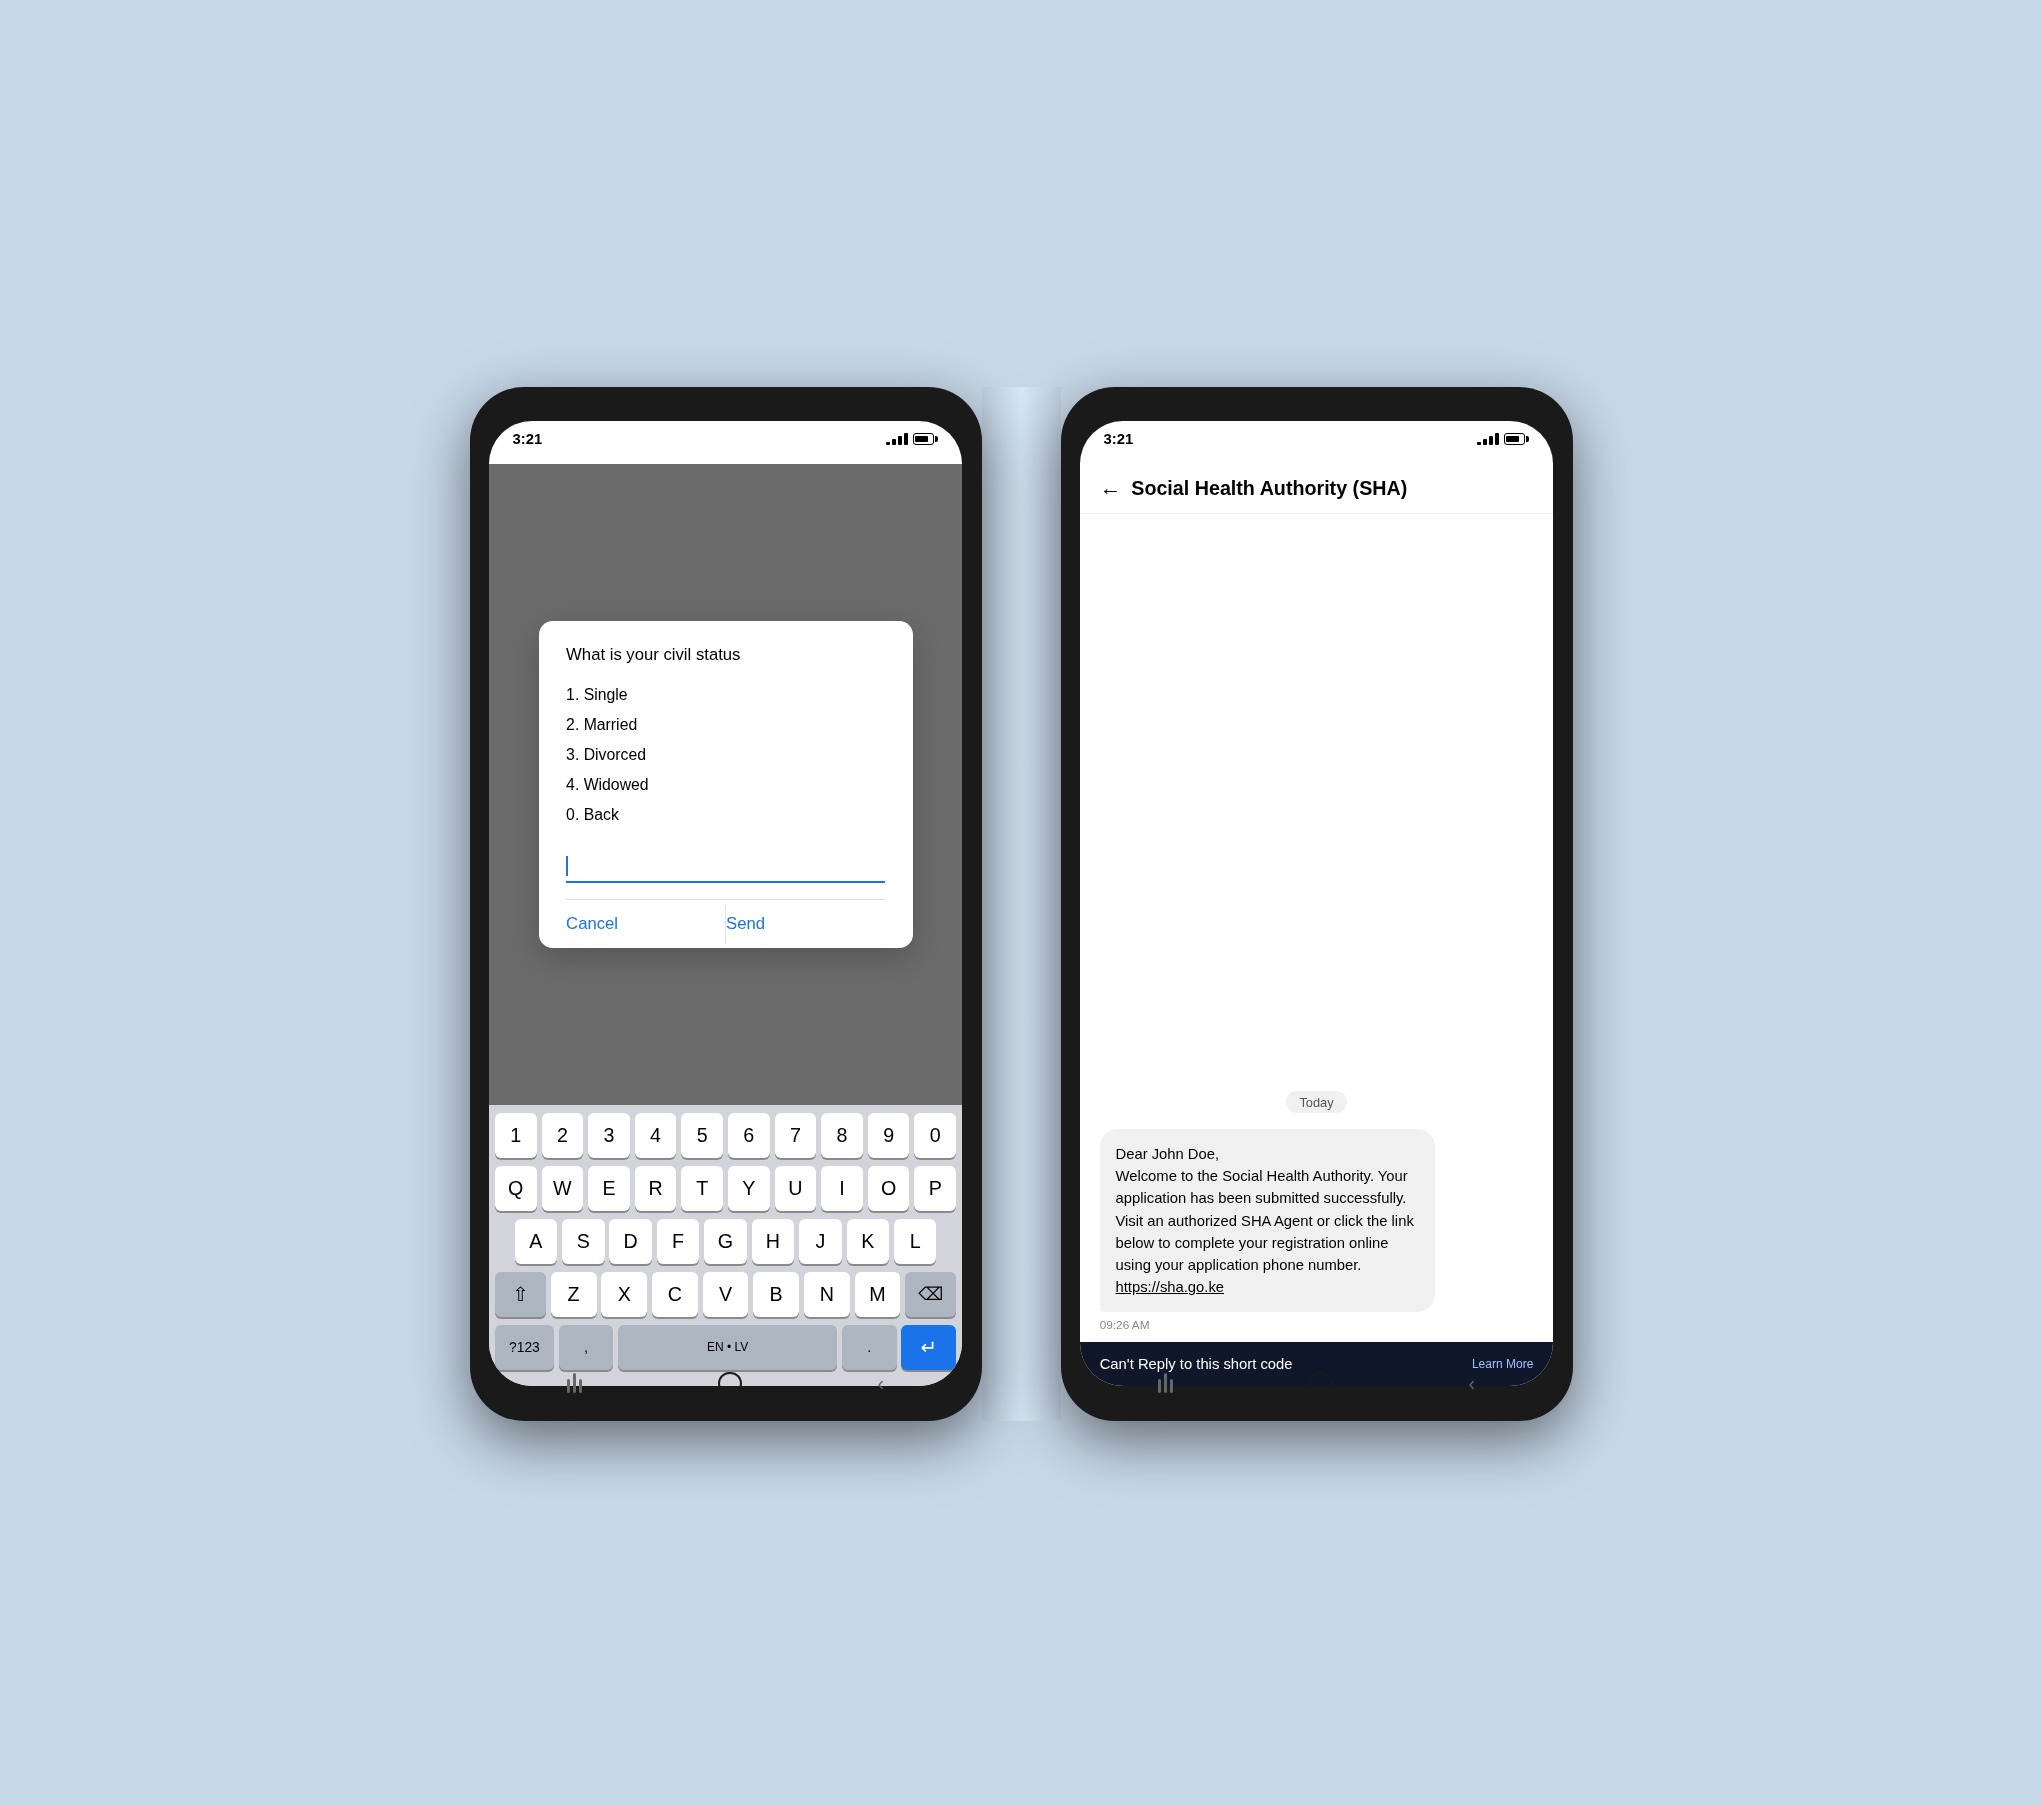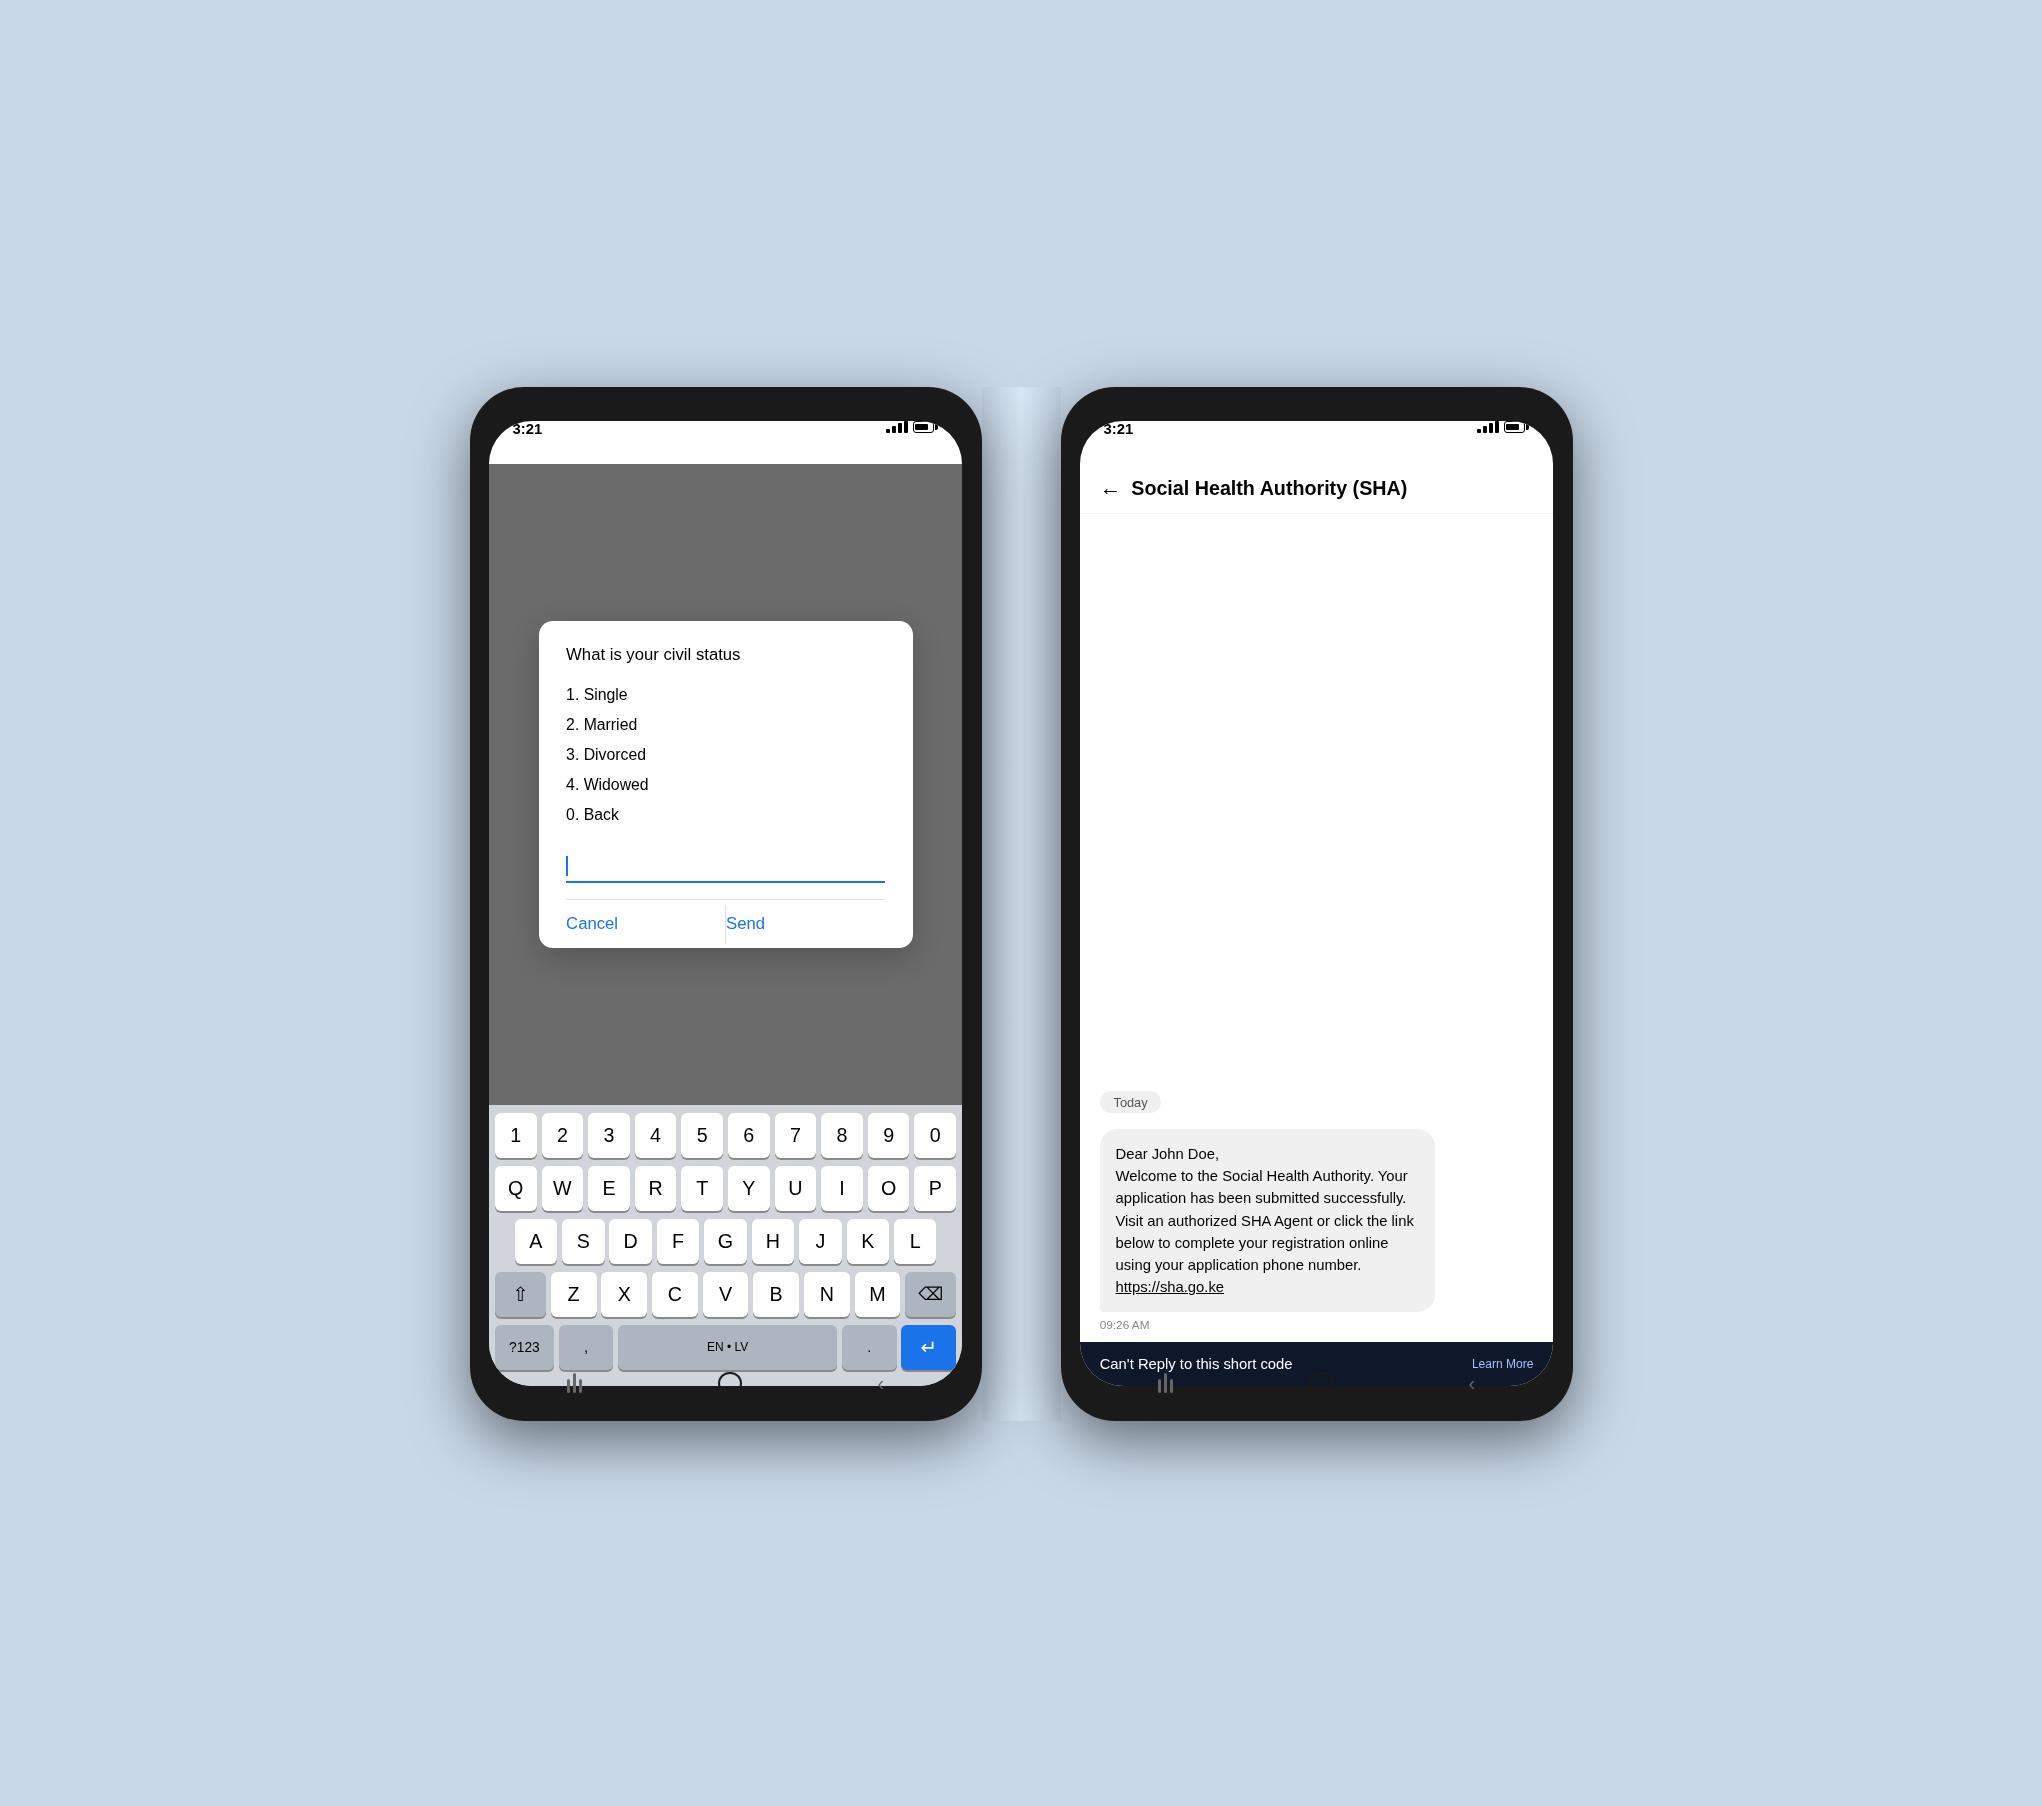--- a/index.html
+++ b/index.html
@@ -50,21 +50,21 @@
       height: 27.6px;
       background: #1a1a1a;
       border-radius: 0 0 17.7px 17.7px;
       z-index: 10;
     }
 
     
     .status-bar {
       height: 43px;
       display: flex;
-      align-items: flex-start;
+      align-items: center;
       justify-content: space-between;
       padding: 0 23.6px 5.9px;
       font-size: 13.8px;
       font-weight: 600;
       flex-shrink: 0;
     }
 
     .status-bar .time {
       font-size: 14.8px;
       font-weight: 700;
@@ -260,21 +260,21 @@
 
     .chat-body {
       flex: 1;
       display: flex;
       flex-direction: column;
       overflow: hidden;
       padding: 19.7px 19.7px 9.9px;
     }
 
     .today-label {
-      text-align: left;
+      text-align: center;
       margin: auto 0 15.8px;
     }
 
     .today-pill {
       background: #f0f0f0;
       border-radius: 11.8px;
       padding: 3.9px 13.8px;
       font-size: 12.8px;
       color: #555;
       display: inline-block;

